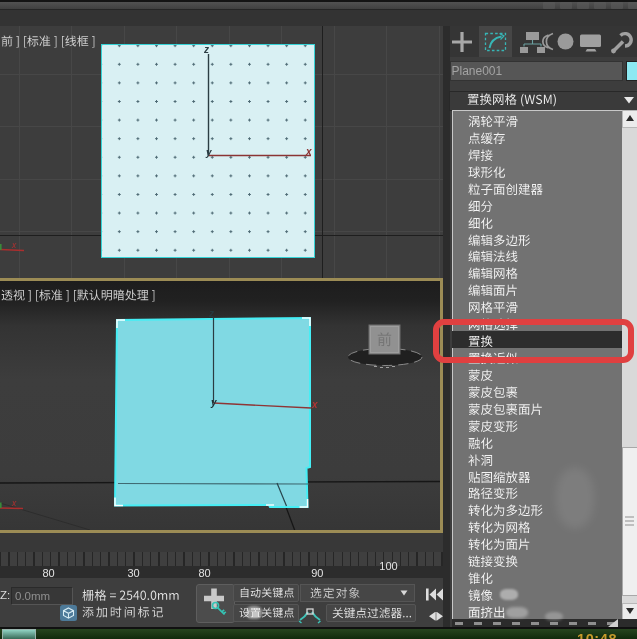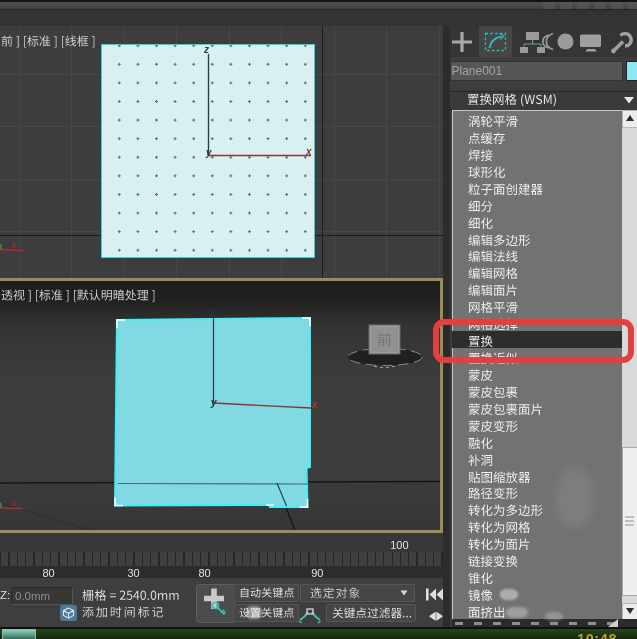--- a/index.html
+++ b/index.html
@@ -83,21 +83,21 @@
 <div style="position:absolute;left:0px;top:278px;width:443px;height:2.5px;background:#9c8c55"></div>
 <div style="position:absolute;left:0px;top:530px;width:443px;height:2.5px;background:#9c8c55"></div>
 <div style="position:absolute;left:440px;top:278px;width:3px;height:254.5px;background:#9c8c55"></div>
 <div style="position:absolute;left:0px;top:532.5px;width:455px;height:19.5px;background:#383838"></div>
 <div style="position:absolute;left:0;top:552px;width:455px;height:14px;background:#3f3f3f;background-image:repeating-linear-gradient(90deg,#262626 0px,#262626 1.3px,rgba(0,0,0,0) 1.3px,rgba(0,0,0,0) 8.33px)"></div>
 <div style="position:absolute;left:0px;top:566px;width:455px;height:12px;background:#2c2c2c"></div>
 <div style="position:absolute;left:28.5px;top:566.5px;width:40px;text-align:center;font:11px 'Liberation Sans',sans-serif;color:#e3e3e3">80</div>
 <div style="position:absolute;left:113.5px;top:566.5px;width:40px;text-align:center;font:11px 'Liberation Sans',sans-serif;color:#e3e3e3">30</div>
 <div style="position:absolute;left:198.5px;top:566.5px;width:40px;font:11px 'Liberation Sans',sans-serif;color:#e3e3e3">80</div>
 <div style="position:absolute;left:283.5px;top:566.5px;width:40px;text-align:right;font:11px 'Liberation Sans',sans-serif;color:#e3e3e3">90</div>
-<div style="position:absolute;left:368.5px;top:539px;width:40px;text-align:right;font:11px 'Liberation Sans',sans-serif;color:#e3e3e3">100</div>
+<div style="position:absolute;left:368.5px;top:560px;width:40px;text-align:center;font:11px 'Liberation Sans',sans-serif;color:#e3e3e3">100</div>
 <div style="position:absolute;left:0px;top:578px;width:455px;height:49px;background:#3e3e3e"></div>
 <div style="position:absolute;left:0px;top:589px;font:11.5px 'Liberation Sans',sans-serif;color:#dddddd">Z:</div>
 <div style="position:absolute;left:10.5px;top:587px;width:60px;height:16px;background:#373737;border:1px solid #2a2a2a;border-right-color:#555;border-bottom-color:#555"></div>
 <div style="position:absolute;left:15px;top:589.5px;font:11.5px 'Liberation Sans',sans-serif;color:#8f8f8f">0.0mm</div>
 <svg style="position:absolute;left:82px;top:588.8px;overflow:visible" width="99" height="16" viewBox="0 -10.82 99 16">
     <path d="M8.2 -9.9V-5.4H7.5V-9.9H4.8V-5.4H4.1V-4.6H4.8C4.8 -2.9 4.6 -0.9 3.6 0.6C3.8 0.7 4.2 0.9 4.3 1C5.3 -0.5 5.5 -2.8 5.6 -4.6H6.7V-0.1C6.7 0 6.6 0 6.5 0C6.4 0.1 6.1 0.1 5.7 0C5.8 0.3 5.9 0.6 5.9 0.8C6.5 0.8 6.9 0.8 7.1 0.7C7.4 0.5 7.5 0.3 7.5 -0.1V-4.6H8.2V-4.5C8.2 -2.9 8.2 -0.8 7.5 0.6C7.7 0.7 8.1 0.9 8.2 1C8.9 -0.5 9 -2.8 9 -4.5V-4.6H10.2V0C10.2 0.2 10.2 0.2 10.1 0.2C10 0.2 9.6 0.2 9.2 0.2C9.3 0.4 9.4 0.8 9.5 1C10.1 1 10.4 1 10.7 0.9C11 0.7 11 0.5 11 0V-4.6H11.8V-5.4H11V-9.9ZM10.2 -5.4H9V-9.1H10.2ZM6.7 -5.4H5.6V-9.1H6.7ZM2 -10.3V-7.7H0.7V-6.9H2C1.7 -5.2 1.1 -3.2 0.4 -2.1C0.5 -1.9 0.8 -1.6 0.9 -1.3C1.3 -2 1.7 -3.1 2 -4.2V1H2.8V-5.2C3.1 -4.6 3.5 -3.9 3.6 -3.6L4.1 -4.3C3.9 -4.7 3.1 -6 2.8 -6.4V-6.9H4V-7.7H2.8V-10.3Z M19.4 -8.2H22.1C21.7 -7.4 21.2 -6.7 20.6 -6.1C20 -6.7 19.6 -7.3 19.2 -8ZM14.8 -10.3V-7.7H12.9V-6.8H14.7C14.3 -5.1 13.5 -3.2 12.6 -2.2C12.8 -1.9 13 -1.6 13.1 -1.3C13.7 -2.2 14.3 -3.5 14.8 -4.9V1H15.7V-5.2C16 -4.7 16.5 -4 16.7 -3.7L17.2 -4.4C17 -4.7 16 -5.9 15.7 -6.3V-6.8H17.1L16.8 -6.6C17 -6.4 17.3 -6.1 17.5 -6C17.9 -6.3 18.3 -6.8 18.7 -7.3C19 -6.7 19.5 -6.1 20 -5.5C19 -4.6 17.7 -4 16.5 -3.6C16.7 -3.4 16.9 -3.1 17 -2.8C17.3 -3 17.7 -3.1 18 -3.2V1H18.8V0.5H22.3V0.9H23.2V-3.3L23.7 -3.1C23.9 -3.3 24.1 -3.7 24.3 -3.9C23.1 -4.2 22.1 -4.8 21.2 -5.5C22.1 -6.4 22.8 -7.5 23.2 -8.8L22.7 -9L22.5 -9H19.8C20 -9.4 20.2 -9.7 20.3 -10.1L19.5 -10.3C19 -9.1 18.2 -7.9 17.3 -7V-7.7H15.7V-10.3ZM18.8 -0.4V-2.7H22.3V-0.4ZM18.6 -3.5C19.3 -3.9 20 -4.4 20.6 -4.9C21.2 -4.4 21.9 -3.9 22.7 -3.5Z M28 -5.6H33.9V-6.4H28ZM28 -2.6H33.9V-3.5H28Z M37.9 0H43.5V-1H41C40.6 -1 40 -0.9 39.6 -0.9C41.7 -2.9 43.1 -4.7 43.1 -6.5C43.1 -8.1 42.1 -9.2 40.5 -9.2C39.3 -9.2 38.5 -8.7 37.8 -7.9L38.5 -7.2C39 -7.8 39.6 -8.3 40.3 -8.3C41.5 -8.3 42 -7.5 42 -6.5C42 -4.9 40.7 -3.1 37.9 -0.7Z M47.4 0.2C48.9 0.2 50.3 -1 50.3 -2.9C50.3 -4.9 49.1 -5.8 47.6 -5.8C47.1 -5.8 46.7 -5.7 46.3 -5.4L46.5 -8.1H49.9V-9H45.5L45.2 -4.8L45.8 -4.4C46.3 -4.8 46.7 -5 47.3 -5C48.4 -5 49.2 -4.2 49.2 -2.9C49.2 -1.6 48.3 -0.8 47.3 -0.8C46.2 -0.8 45.6 -1.3 45.1 -1.8L44.5 -1C45.1 -0.4 46 0.2 47.4 0.2Z M55.2 0H56.2V-2.5H57.4V-3.4H56.2V-9H55L51.2 -3.2V-2.5H55.2ZM55.2 -3.4H52.4L54.5 -6.5C54.7 -6.9 55 -7.4 55.2 -7.8H55.2C55.2 -7.3 55.2 -6.6 55.2 -6.2Z M61.2 0.2C62.9 0.2 64 -1.4 64 -4.5C64 -7.7 62.9 -9.2 61.2 -9.2C59.5 -9.2 58.4 -7.7 58.4 -4.5C58.4 -1.4 59.5 0.2 61.2 0.2ZM61.2 -0.8C60.2 -0.8 59.5 -1.9 59.5 -4.5C59.5 -7.2 60.2 -8.3 61.2 -8.3C62.3 -8.3 63 -7.2 63 -4.5C63 -1.9 62.3 -0.8 61.2 -0.8Z M66.3 0.2C66.8 0.2 67.2 -0.2 67.2 -0.7C67.2 -1.2 66.8 -1.5 66.3 -1.5C65.9 -1.5 65.5 -1.2 65.5 -0.7C65.5 -0.2 65.9 0.2 66.3 0.2Z M71.5 0.2C73.2 0.2 74.3 -1.4 74.3 -4.5C74.3 -7.7 73.2 -9.2 71.5 -9.2C69.8 -9.2 68.7 -7.7 68.7 -4.5C68.7 -1.4 69.8 0.2 71.5 0.2ZM71.5 -0.8C70.5 -0.8 69.8 -1.9 69.8 -4.5C69.8 -7.2 70.5 -8.3 71.5 -8.3C72.5 -8.3 73.2 -7.2 73.2 -4.5C73.2 -1.9 72.5 -0.8 71.5 -0.8Z M76 0H77.1V-4.8C77.7 -5.5 78.3 -5.9 78.8 -5.9C79.7 -5.9 80.1 -5.3 80.1 -4.1V0H81.2V-4.8C81.8 -5.5 82.3 -5.9 82.9 -5.9C83.7 -5.9 84.1 -5.3 84.1 -4.1V0H85.2V-4.2C85.2 -5.9 84.6 -6.9 83.2 -6.9C82.4 -6.9 81.7 -6.3 81 -5.6C80.7 -6.4 80.2 -6.9 79.2 -6.9C78.4 -6.9 77.7 -6.3 77.1 -5.7H77L76.9 -6.7H76Z M87.4 0H88.5V-4.8C89.1 -5.5 89.7 -5.9 90.2 -5.9C91.1 -5.9 91.5 -5.3 91.5 -4.1V0H92.6V-4.8C93.2 -5.5 93.7 -5.9 94.3 -5.9C95.1 -5.9 95.5 -5.3 95.5 -4.1V0H96.6V-4.2C96.6 -5.9 96 -6.9 94.6 -6.9C93.8 -6.9 93.1 -6.3 92.4 -5.6C92.1 -6.4 91.6 -6.9 90.5 -6.9C89.7 -6.9 89.1 -6.3 88.5 -5.7H88.4L88.3 -6.7H87.4Z" fill="#e0e0e0"></path>
   </svg>
 <svg style="position:absolute;left:60px;top:605px" width="18" height="17">
     <rect x="0" y="0" width="17" height="16" rx="2.5" fill="#4d7a99"></rect>
     <path d="M8.5,3 L13.5,5.7 V10.5 L8.5,13.2 L3.5,10.5 V5.7 Z M3.5,5.7 L8.5,8.3 L13.5,5.7 M8.5,8.3 V13.2" fill="none" stroke="#d8ecf4" stroke-width="1.1"></path>

